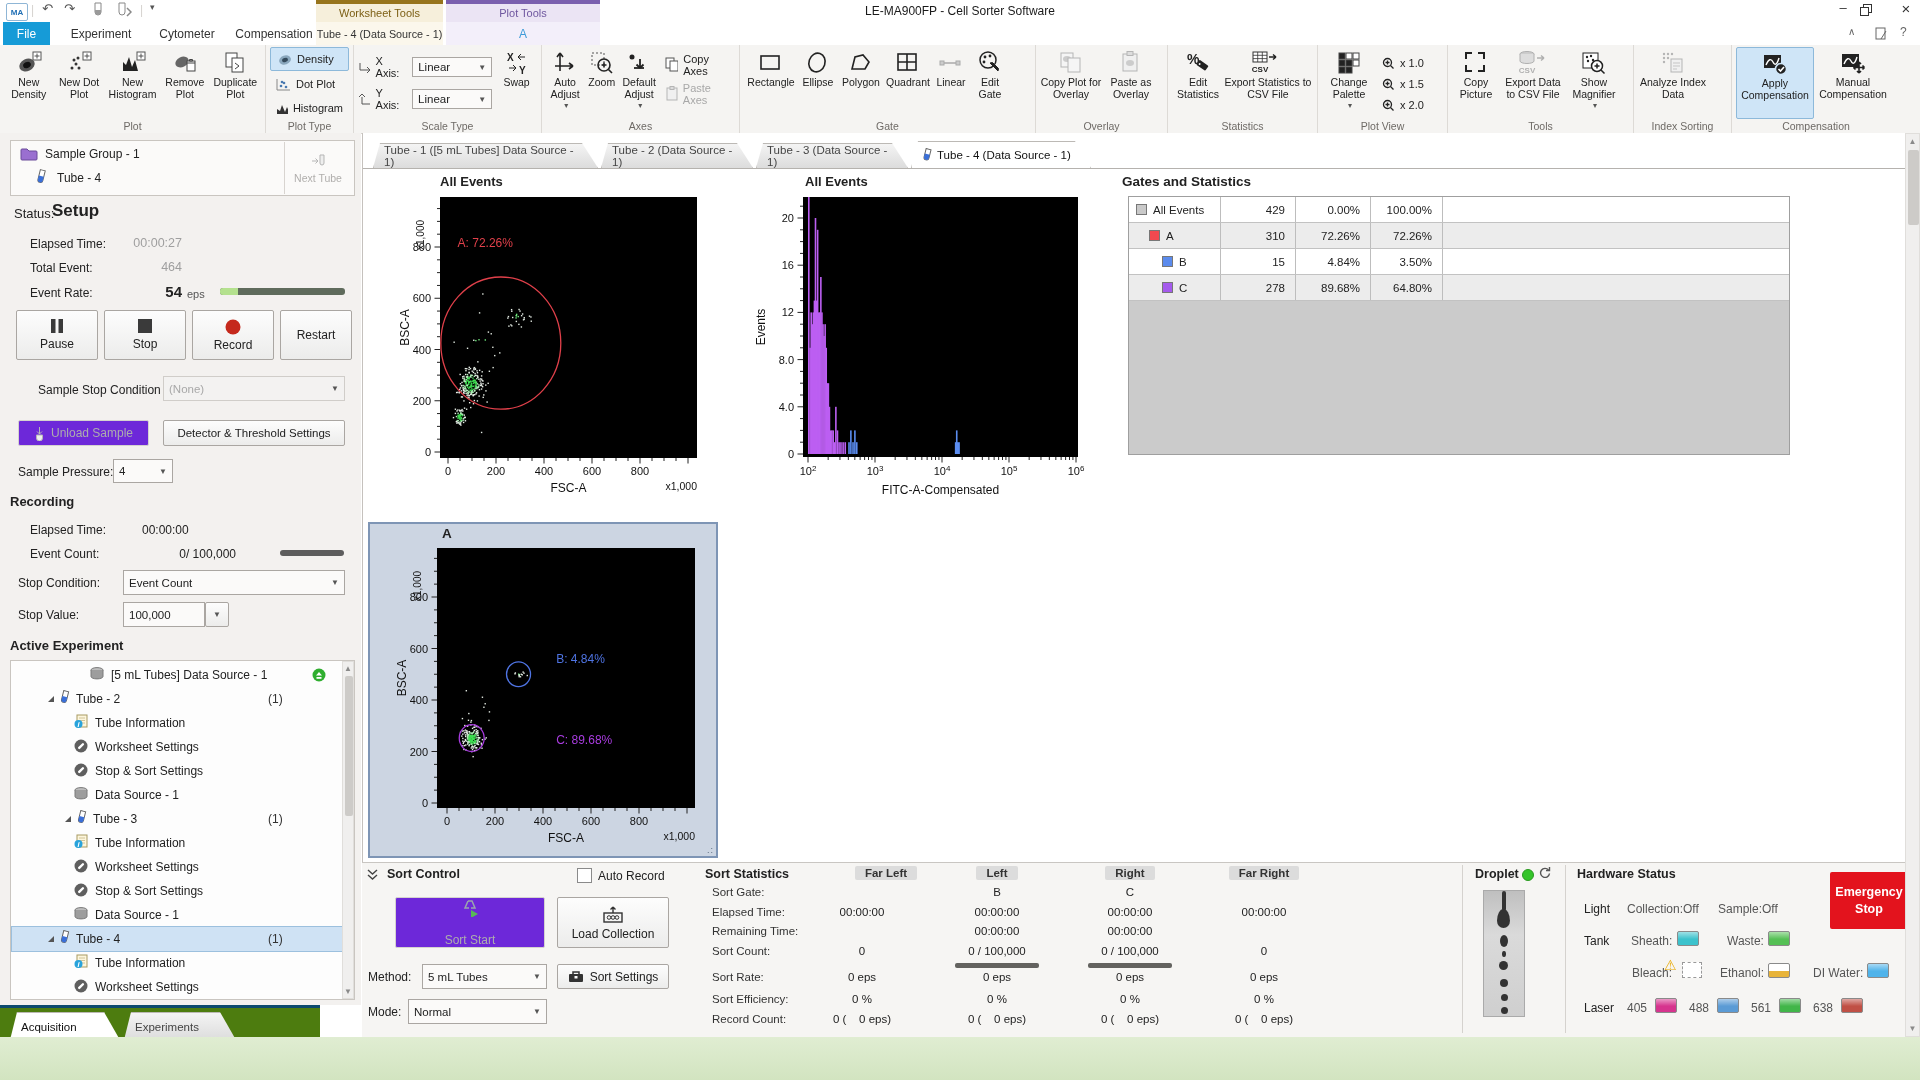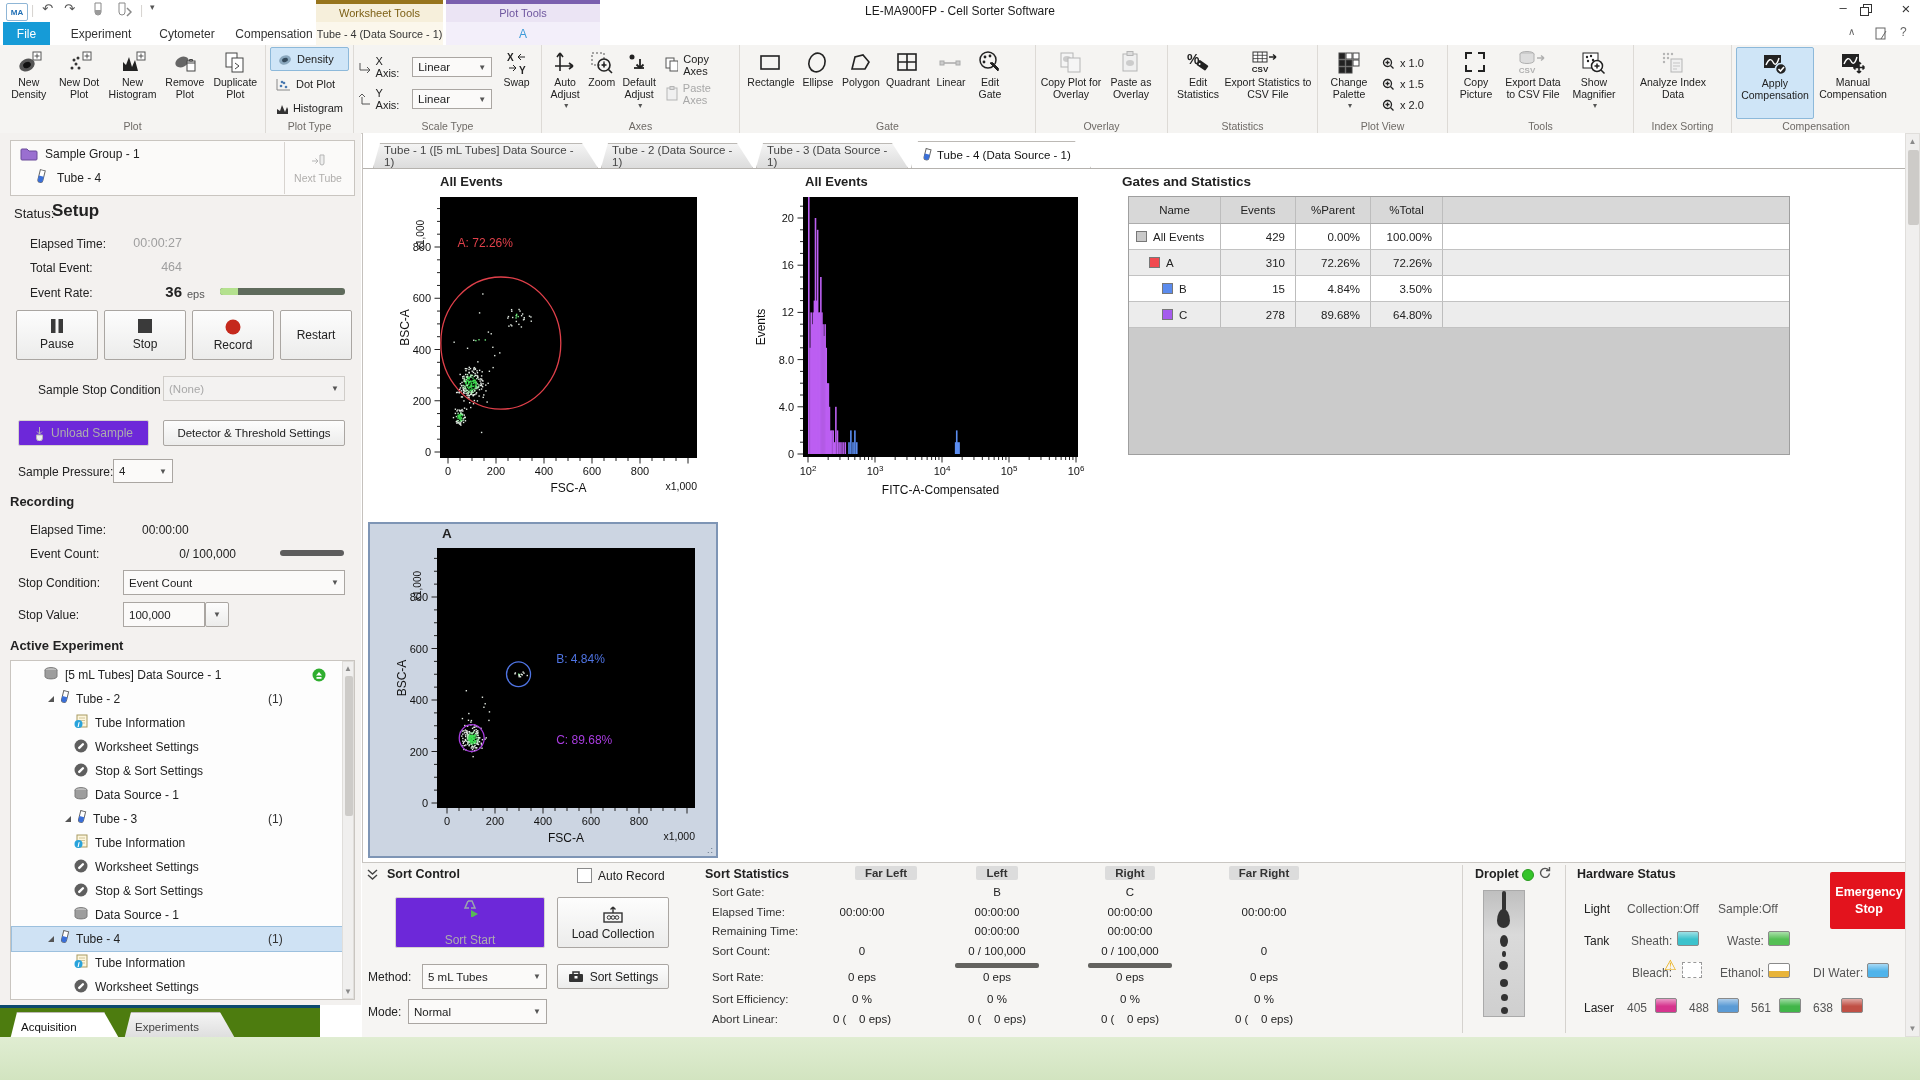--- a/index.html
+++ b/index.html
@@ -507,21 +507,21 @@
     </div>
 
     <span class="abs" style="left:14px;top:73px;font-size:13px">Status:</span>
     <span class="abs" style="left:52px;top:68px;font-size:17px;font-weight:bold">Setup</span>
 
     <span class="abs" style="left:30px;top:104px">Elapsed Time:</span>
     <span class="abs gray" style="left:122px;top:103px;width:60px;text-align:right;font-size:12.5px">00:00:27</span>
     <span class="abs" style="left:30px;top:128px">Total Event:</span>
     <span class="abs gray" style="left:122px;top:127px;width:60px;text-align:right;font-size:12.5px">464</span>
     <span class="abs" style="left:30px;top:153px">Event Rate:</span>
-    <span class="abs b" style="left:122px;top:150px;width:60px;text-align:right;font-size:15px">36</span>
+    <span class="abs b" style="left:122px;top:150px;width:60px;text-align:right;font-size:15px">54</span>
     <span class="abs" style="left:187px;top:155px;font-size:11px;color:#555">eps</span>
     <div class="abs" style="left:220px;top:155px;width:125px;height:7px;border-radius:3px;background:#5f6b5c;overflow:hidden">
       <div style="width:14%;height:100%;background:#b4e18e"></div>
       </div>
 
     <div class="btn abs" style="left:16px;top:177px;width:82px;height:50px;flex-direction:column;gap:4px">
       <svg width="14" height="14">
           <rect x="1" y="0" width="4.5" height="14" fill="#3a3a3a"></rect>
           <rect x="8.5" y="0" width="4.5" height="14" fill="#3a3a3a"></rect>
         </svg>
@@ -580,21 +580,21 @@
     <span class="abs" style="left:18px;top:475px">Stop Value:</span>
     <div class="ddv abs" style="left:123px;top:469px;width:82px;height:25px">
       <span>100,000</span>
       </div>
     <div class="btn abs" style="left:205px;top:469px;width:24px;height:25px;font-size:8px;color:#555">▼</div>
 
     <span class="abs b" style="left:10px;top:505px;font-size:13px">Active Experiment</span>
 
     <div class="abs" style="left:10px;top:527px;width:345px;height:340px;background:#fdfdfd;border:1px solid #c9c5c0;box-sizing:border-box;overflow:hidden">
       <div style="position:absolute;left:1px;top:2px;width:330px">
-        <div class="trow" style="padding-left:32px">
+        <div class="trow" style="padding-left:78px">
           <span style="margin-right:7px"><svg width="14" height="13">
                 <ellipse cx="7" cy="3" rx="6" ry="2.4" fill="#bdbdbd" stroke="#7a7a7a"></ellipse>
                 <path d="M1,3 v6.5 a6,2.4 0 0 0 12,0 v-6.5" fill="#9d9d9d" stroke="#7a7a7a"></path>
               </svg></span>
           <span>[5 mL Tubes] Data Source - 1</span>
           <span class="abs" style="left:300px;top:5px"><svg width="14" height="14">
                 <circle cx="7" cy="7" r="6.5" fill="#2fae2f"></circle>
                 <path d="M4,7.5 L7,4 L10,7.5 Z" fill="#fff"></path>
                 <rect x="4.5" y="9" width="5" height="1.8" fill="#fff"></rect>
               </svg></span>
@@ -1232,27 +1232,20 @@
       <rect x="105.076" y="258.4" width="1.6" height="23.6" fill="#5b8df0"></rect>
       <rect x="107.22" y="270.2" width="1.6" height="11.8" fill="#5b8df0"></rect>
       <rect x="109.096" y="258.4" width="1.6" height="23.6" fill="#5b8df0"></rect>
       <rect x="110.97200000000001" y="270.2" width="1.6" height="11.8" fill="#5b8df0"></rect>
       <rect x="209.864" y="270.2" width="5" height="11.8" fill="#5b8df0"></rect>
       <rect x="210.936" y="258.4" width="1.6" height="23.6" fill="#5b8df0"></rect>
     </svg>
 
   <div class="abs b" style="left:1122px;top:174px;font-size:13.5px">Gates and Statistics</div>
   <div class="abs" style="left:1128px;top:196px;width:662px;height:259px;background:#cbcbcb;border:1px solid #9f9f9f;box-sizing:border-box">
-    <div style="display:flex;height:26px;background:#d8d8d8;border-bottom:1px solid #adadad;font-size:11.5px">
-      <div class="gt-cell" style="width:92px;justify-content:center">Name</div>
-      <div class="gt-cell" style="width:75px;justify-content:center">Events</div>
-      <div class="gt-cell" style="width:75px;justify-content:center">%Parent</div>
-      <div class="gt-cell" style="width:72px;justify-content:center">%Total</div>
-      <div class="gt-cell" style="flex:1;border-right:none"></div>
-    </div>
     <div style="display:flex;height:25px;background:#fff;border-bottom:1px solid #c2c2c2">
       <div class="gt-cell" style="width:92px;padding-left:7px">
           <span class="chip" style="background: rgb(201, 201, 201);"></span>
           <span>All Events</span>
         </div>
       <div class="gt-cell num" style="width:75px">429</div>
       <div class="gt-cell num" style="width:75px">0.00%</div>
       <div class="gt-cell num" style="width:72px">100.00%</div>
       <div class="gt-cell" style="flex:1;border-right:none"></div>
     </div>
@@ -1620,21 +1613,21 @@
       <span class="car">▼</span>
     </div>
 
   <span class="abs b" style="left:705px;top:867px;font-size:12.5px">Sort Statistics</span>
   <span class="ss-lbl" style="left:712px;top:886px">Sort Gate:</span>
   <span class="ss-lbl" style="left:712px;top:906px">Elapsed Time:</span>
   <span class="ss-lbl" style="left:712px;top:925px">Remaining Time:</span>
   <span class="ss-lbl" style="left:712px;top:945px">Sort Count:</span>
   <span class="ss-lbl" style="left:712px;top:971px">Sort Rate:</span>
   <span class="ss-lbl" style="left:712px;top:993px">Sort Efficiency:</span>
-  <span class="ss-lbl" style="left:712px;top:1013px">Abort Linear:</span>
+  <span class="ss-lbl" style="left:712px;top:1013px">Record Count:</span>
 
   <div class="ss-hdr" style="left:820px;top:866px"><span>Far Left</span></div>
   <div class="ss-val" style="left:796px;top:886px"></div>
   <div class="ss-val" style="left:796px;top:906px">00:00:00</div>
   <div class="ss-val" style="left:796px;top:925px"></div>
   <div class="ss-val" style="left:796px;top:945px">0</div>
   <div class="ss-val" style="left:796px;top:971px">0 eps</div>
   <div class="ss-val" style="left:796px;top:993px">0 %</div>
   <div class="ss-val" style="left:796px;top:1013px">0 (    0 eps)</div>
 

